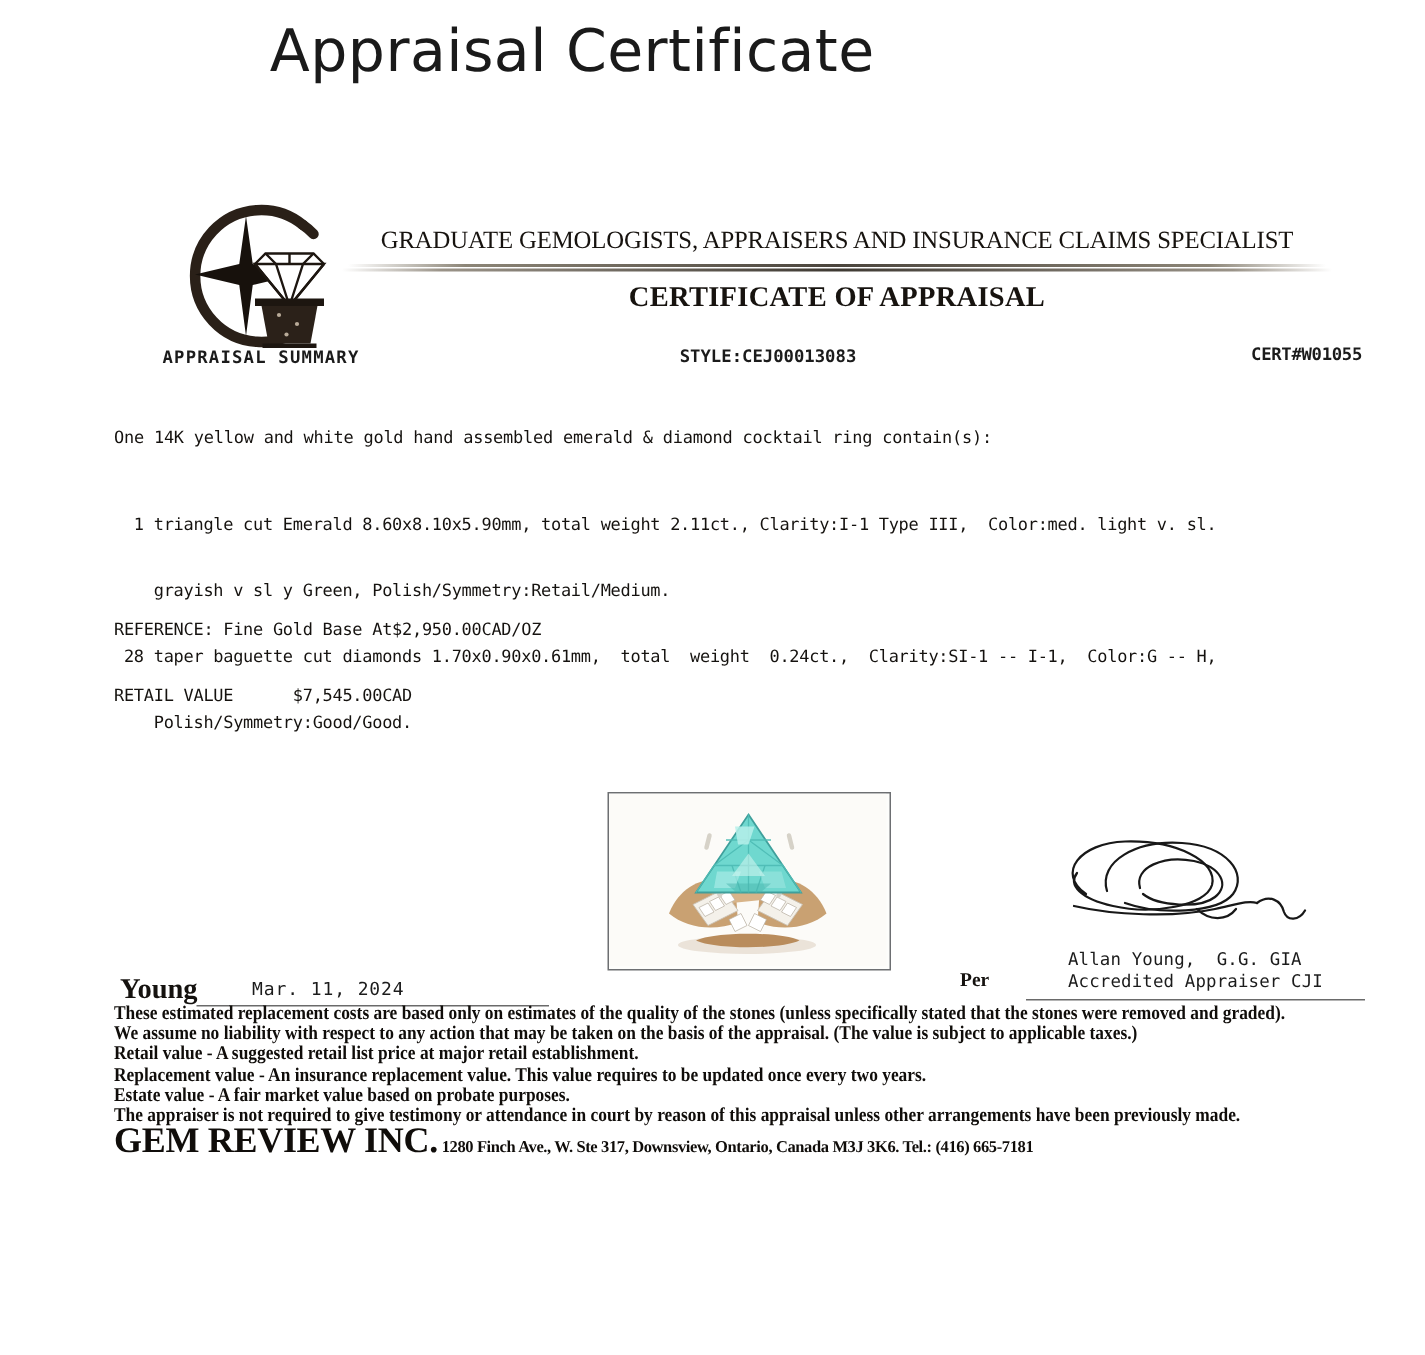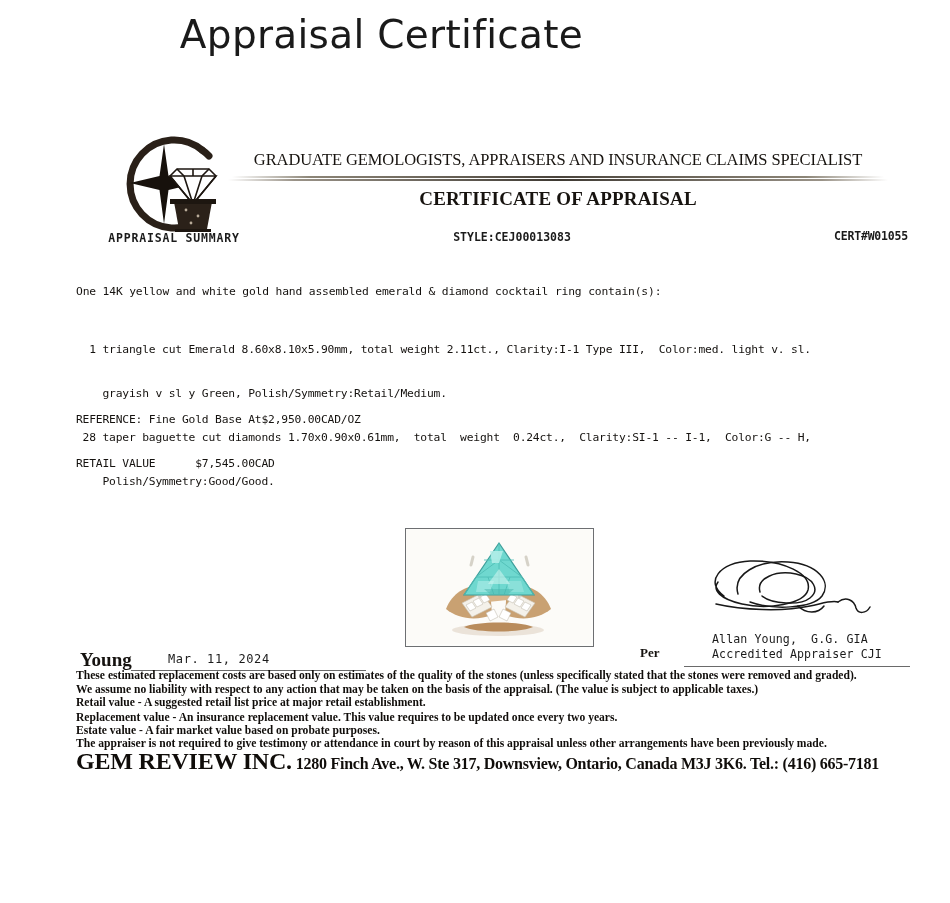--- a/index.html
+++ b/index.html
@@ -257,21 +257,21 @@
   .company-name {
     font-family: "Liberation Serif", serif;
     font-weight: 700;
     font-size: 24px;
     letter-spacing: -0.2px;
     color: #100d0a;
   }
   .company-addr {
     font-family: "Liberation Serif", serif;
     font-weight: 700;
-    font-size: 16px;
+    font-size: 11px;
     letter-spacing: -0.25px;
     color: #100d0a;
   }
 </style>
 </head>
 <body>
 
 <div class="page-title">Appraisal Certificate</div>
 
 <div class="logo-block">

